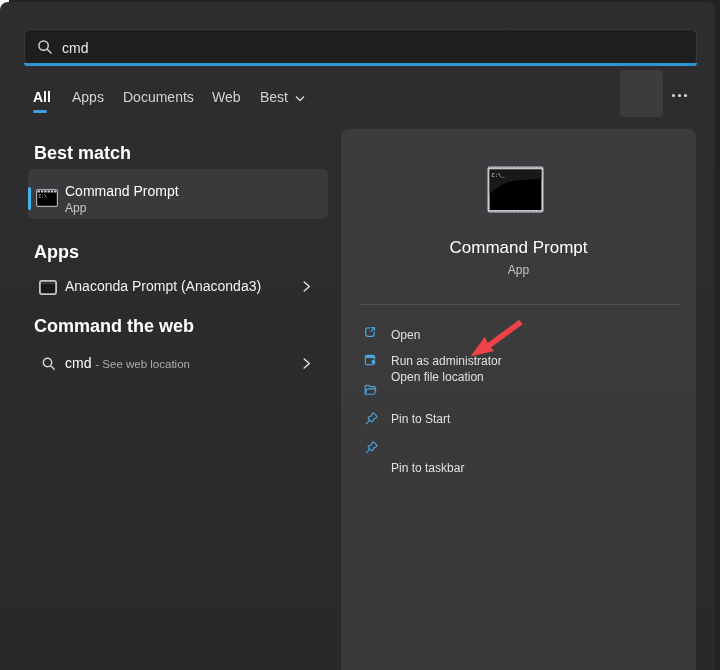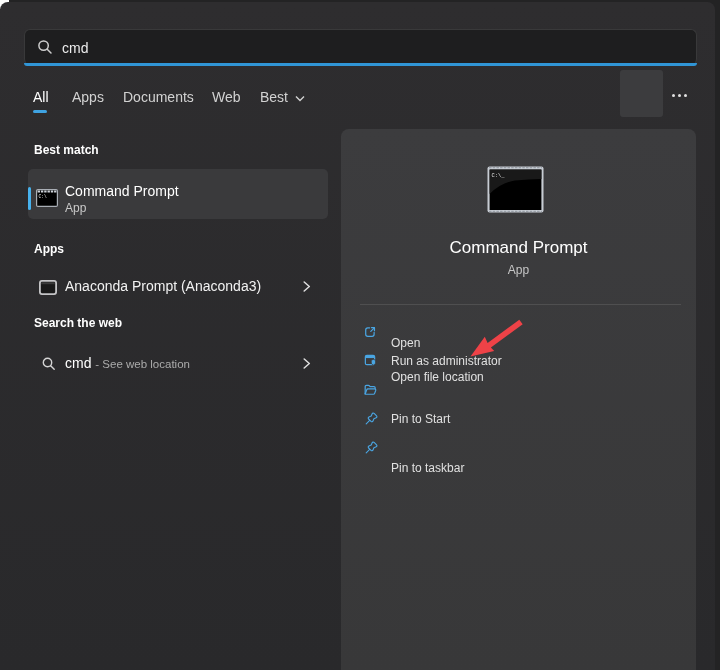--- a/index.html
+++ b/index.html
@@ -9,24 +9,24 @@
   .win{position:absolute;left:0;top:2px;width:715px;height:668px;
        background:linear-gradient(#2e2d2f,#29292b);
        border-radius:8px 8px 0 0}
   .abs{position:absolute}
   .searchbox{position:absolute;left:24px;top:29px;width:673px;height:36px;
        background:#1e1e1f;border:1px solid #39393a;border-bottom:none;
        border-radius:6px;box-sizing:border-box}
   .searchline{position:absolute;left:24px;top:63px;width:673px;height:3px;
        background:#3095d6;border-radius:0 0 4px 4px}
   .tab{position:absolute;top:89px;font-size:14px;color:#d2d2d2}
-  .tabsel{color:#ffffff;font-weight:400}
+  .tabsel{color:#ffffff;font-weight:700}
   .tabline{position:absolute;left:33px;top:110px;width:14px;height:3px;
        border-radius:1.5px;background:#3fa3e2}
-  .hdr{position:absolute;left:34px;font-size:12px;font-weight:700;color:#fff}
+  .hdr{position:absolute;left:34px;font-size:18px;font-weight:700;color:#fff}
   .bestitem{position:absolute;left:28px;top:169px;width:300px;height:50px;
        background:#3a3a3c;border-radius:5px}
   .accentbar{position:absolute;left:27.5px;top:187px;width:3px;height:23px;
        border-radius:2px;background:#47b2ee}
   .t14{font-size:14px;color:#fff}
   .t12{font-size:12px;color:#c9c9c9}
   .panel{position:absolute;left:341px;top:129px;width:355px;height:541px;
        background:linear-gradient(#3c3c3e,#383839);border-radius:8px 8px 0 0}
   .ptitle{position:absolute;left:341px;top:237.5px;width:355px;text-align:center;
        font-size:17px;color:#fff}
@@ -80,21 +80,21 @@
 <div class="hdr" style="top:242px">Apps</div>
 <svg class="abs" style="left:39px;top:280px" width="18" height="15" viewBox="0 0 18 15">
   <rect x="0.9" y="0.9" width="16.2" height="13.2" rx="2" fill="#191919" stroke="#c4c4c6" stroke-width="1.8"></rect>
   <rect x="2.2" y="2.2" width="13.6" height="2" fill="#3a3a3a"></rect>
 </svg>
 <div class="abs" style="left:65px;top:277.5px;color:#f2f2f2;font-size:14px">Anaconda Prompt (Anaconda3)</div>
 <svg class="abs" style="left:303px;top:281px" width="9" height="11" viewBox="0 0 9 11">
   <path d="M1.2 1 L6.3 5.5 L1.2 10" fill="none" stroke="#dedede" stroke-width="1.5" stroke-linecap="round" stroke-linejoin="round"></path>
 </svg>
 
-<div class="hdr" style="top:316px">Search the web</div>
+<div class="hdr" style="top:316px">Command the web</div>
 <svg class="abs" style="left:41px;top:356px" width="15" height="15" viewBox="0 0 15 15">
   <circle cx="6.5" cy="6.5" r="4.2" fill="none" stroke="#d5d5d5" stroke-width="1.4"></circle>
   <line x1="9.7" y1="9.7" x2="13.2" y2="13.2" stroke="#d5d5d5" stroke-width="1.4" stroke-linecap="round"></line>
 </svg>
 <div class="abs t14" style="left:65px;top:355px">cmd <span style="color:#ababab;font-size:11.5px">- See web location</span></div>
 <svg class="abs" style="left:303px;top:358px" width="9" height="11" viewBox="0 0 9 11">
   <path d="M1.2 1 L6.3 5.5 L1.2 10" fill="none" stroke="#dedede" stroke-width="1.5" stroke-linecap="round" stroke-linejoin="round"></path>
 </svg>
 
 <div class="panel"></div>
@@ -108,21 +108,21 @@
 </svg>
 <div class="ptitle">Command Prompt</div>
 <div class="psub">App</div>
 <div class="divider"></div>
 
 <svg class="abs" style="left:363px;top:325px" width="14" height="14" viewBox="0 0 16 16">
   <path d="M7.5 3.3 H5.4 C4.14 3.3 3.1 4.34 3.1 5.6 v5 c0 1.26 1.04 2.3 2.3 2.3 h5 c1.26 0 2.3-1.04 2.3-2.3 V8.5" fill="none" stroke="#4aa5e2" stroke-width="1.4" stroke-linecap="round"></path>
   <path d="M9.7 3.1 h3.4 v3.4" fill="none" stroke="#4aa5e2" stroke-width="1.4" stroke-linecap="round" stroke-linejoin="round"></path>
   <path d="M12.9 3.3 L8.9 7.3" fill="none" stroke="#4aa5e2" stroke-width="1.4" stroke-linecap="round"></path>
 </svg>
-<div class="action" style="top:336px">Open</div>
+<div class="action" style="top:328px">Open</div>
 
 <svg class="abs" style="left:363px;top:353px" width="14" height="14" viewBox="0 0 16 16">
   <rect x="2.7" y="2.7" width="10.6" height="10.6" rx="1.7" fill="none" stroke="#4aa5e2" stroke-width="1.4"></rect>
   <rect x="3.1" y="3.1" width="9.8" height="2.7" fill="#4aa5e2"></rect>
   <path d="M11.9 7.1 c.85 .62 1.8 .82 2.6 .82 v2.55 c0 1.95-1.45 3.05-2.6 3.43 c-1.15-.38-2.6-1.48-2.6-3.43 V7.92 c.8 0 1.75-.2 2.6-.82 z" fill="#4aa5e2" stroke="#3a3a3c" stroke-width="1.1"></path>
 </svg>
 <div class="action" style="top:354px">Run as administrator</div>
 
 <svg class="abs" style="left:363px;top:383px" width="14" height="14" viewBox="0 0 16 16">
   <path d="M2.5 12.5 V4.2 c0-.8 .6-1.4 1.4-1.4 h2.3 c.4 0 .7 .15 1 .4 l1 .95 h4.3 c.8 0 1.4 .6 1.4 1.4 v.75" fill="none" stroke="#4aa5e2" stroke-width="1.4" stroke-linecap="round"></path>

